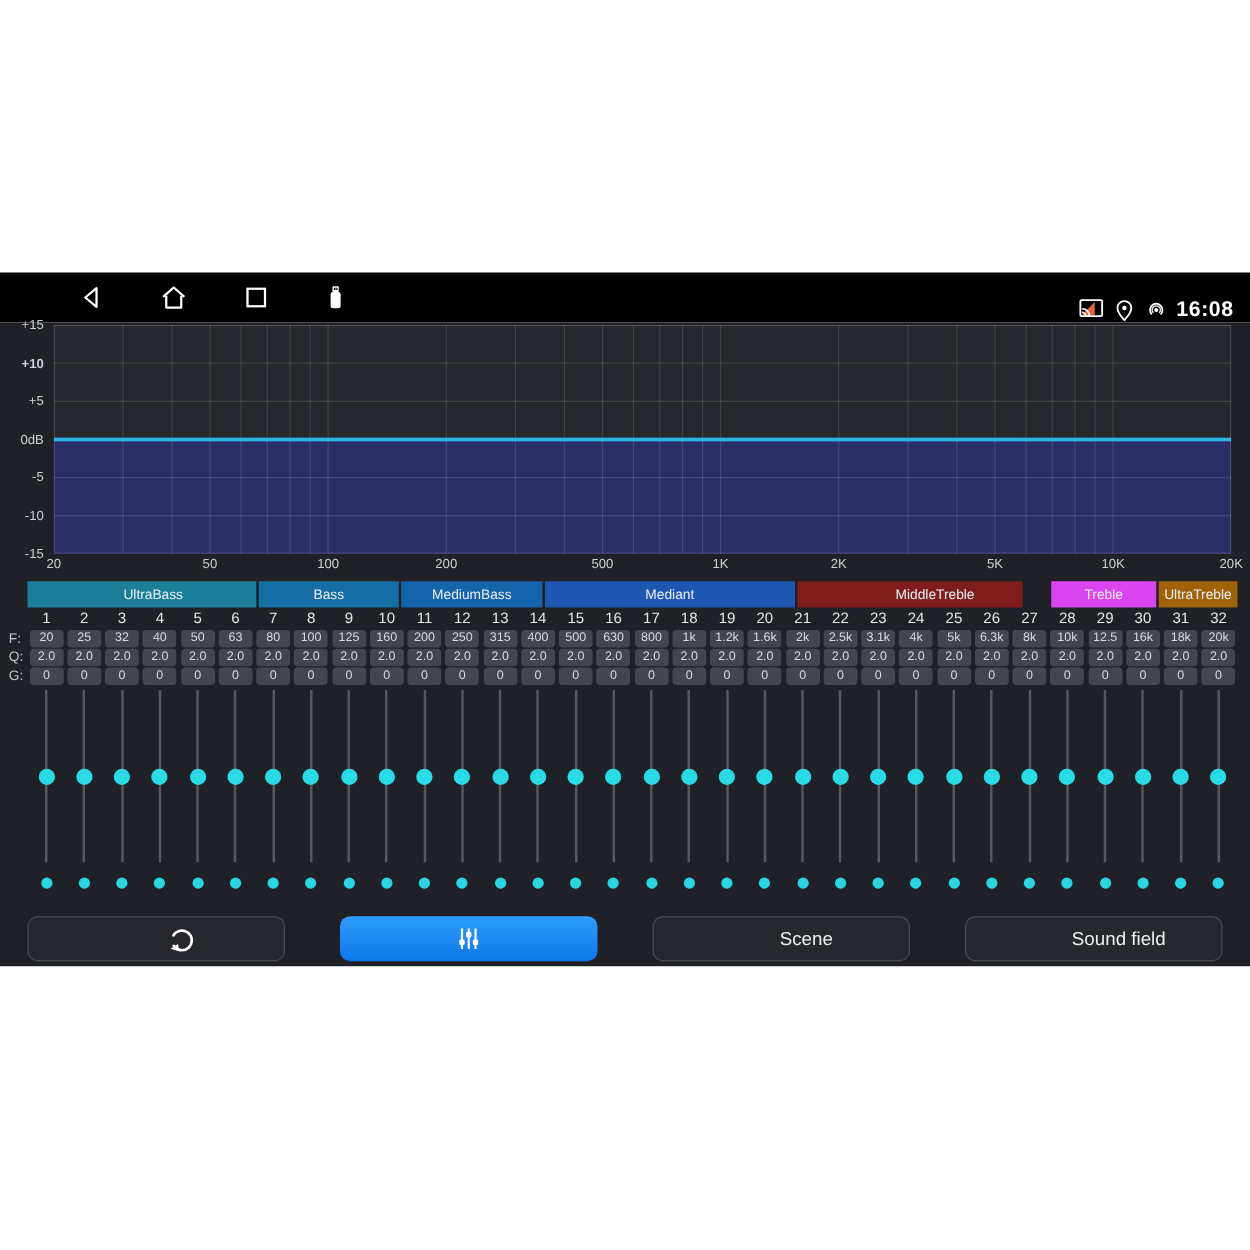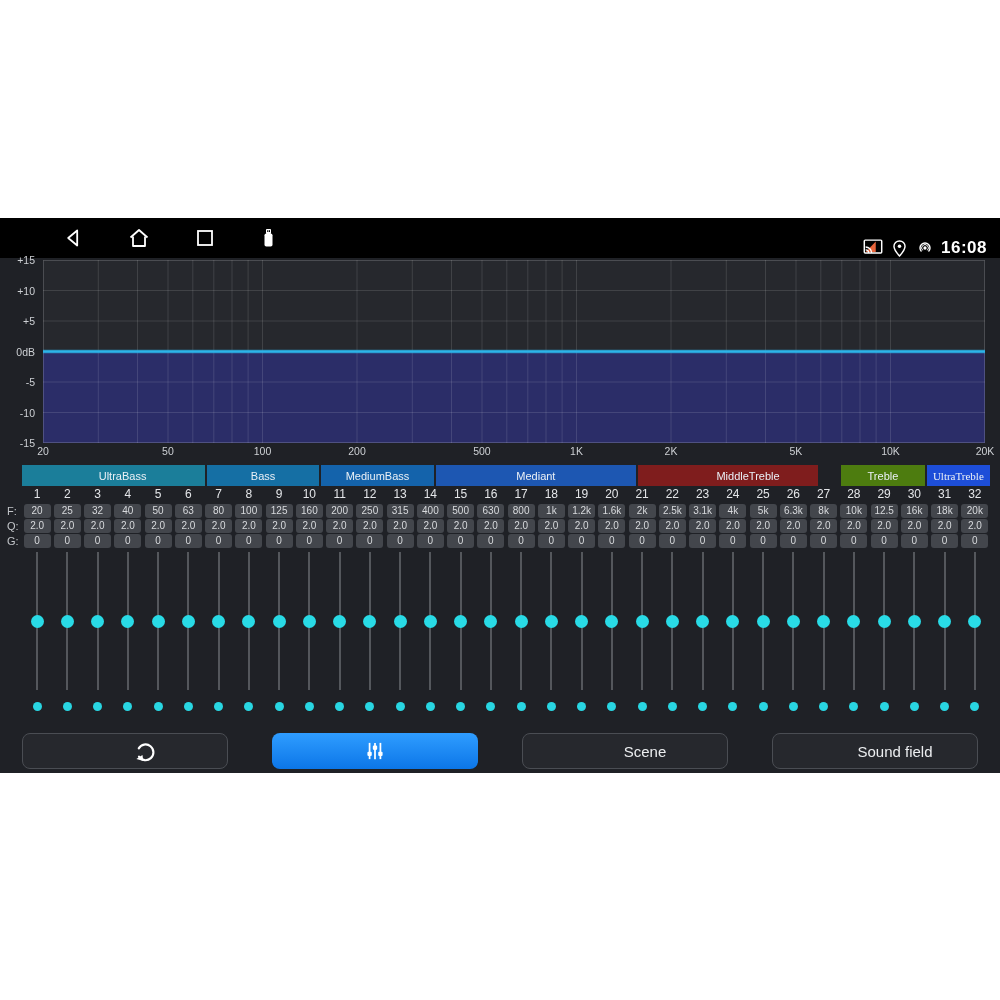--- a/index.html
+++ b/index.html
@@ -136,21 +136,21 @@
         <line x1="0" y1="61.0" x2="942" y2="61.0" stroke="rgba(255,255,255,0.12)" stroke-width="1"></line>
         <line x1="0" y1="122.0" x2="942" y2="122.0" stroke="rgba(255,255,255,0.12)" stroke-width="1"></line>
         <line x1="0" y1="152.5" x2="942" y2="152.5" stroke="rgba(255,255,255,0.12)" stroke-width="1"></line>
         <line x1="0" y1="183.0" x2="942" y2="183.0" stroke="rgba(255,255,255,0.12)" stroke-width="1"></line>
         <rect x="0.5" y="0.5" width="941" height="182" fill="none" stroke="rgba(255,255,255,0.12)"></rect>
         <line x1="0" y1="91.5" x2="942" y2="91.5" stroke="#2cb4e9" stroke-width="4" opacity="0.35"></line>
         <line x1="0" y1="91.5" x2="942" y2="91.5" stroke="#2cb4e9" stroke-width="2.4"></line>
       </svg>
     <div id="y-labels">
         <div class="ytick" style="top: -6px;">+15</div>
-        <div class="ytick" style="top: 24.5px;">+10</div>
+        <div class="ytick" style="top: 24.5px; font-weight: bold;">+10</div>
         <div class="ytick" style="top: 55px;">+5</div>
         <div class="ytick" style="top: 85.5px;">0dB</div>
         <div class="ytick" style="top: 116px;">-5</div>
         <div class="ytick" style="top: 146.5px;">-10</div>
         <div class="ytick" style="top: 177px;">-15</div>
       </div>
     <div id="x-labels">
         <div class="xtick" style="left: 0px;">20</div>
         <div class="xtick" style="left: 124.953px;">50</div>
         <div class="xtick" style="left: 219.477px;">100</div>
@@ -162,22 +162,22 @@
         <div class="xtick" style="left: 847.477px;">10K</div>
         <div class="xtick" style="left: 942px;">20K</div>
       </div>
 
     <div class="band-row" id="band-row">
         <div class="band" style="flex-grow: 180; background: rgb(27, 126, 154); padding-left: 18px;">UltraBass</div>
         <div class="band" style="flex-grow: 122; background: rgb(21, 111, 164);">Bass</div>
         <div class="band" style="flex-grow: 123; background: rgb(20, 99, 171);">MediumBass</div>
         <div class="band" style="flex-grow: 218; background: rgb(29, 87, 178);">Mediant</div>
         <div class="band" style="flex-grow: 153; background: #7f1d1d; padding-left: 40px;">MiddleTreble</div>
-        <div class="band" style="flex-grow: 91; background: #4d7c0f; margin-left: 21px;">Treble</div>
-        <div class="band" style="flex-grow: 69; background: #1d4ed8; font-family: Liberation Serif, serif;">UltraTreble</div>
+        <div class="band" style="flex-grow: 91; background: #d946ef; margin-left: 21px;">Treble</div>
+        <div class="band" style="flex-grow: 69; background: #a16207;">UltraTreble</div>
       </div>
 
     <span class="row-label" style="top:247px">F:</span>
     <span class="row-label" style="top:262px">Q:</span>
     <span class="row-label" style="top:277px">G:</span>
     <div id="channel-grid">
         <div class="ch-col">
           <div class="ch-num">1</div>
           <div class="chip">20</div>
           <div class="chip">2.0</div>

